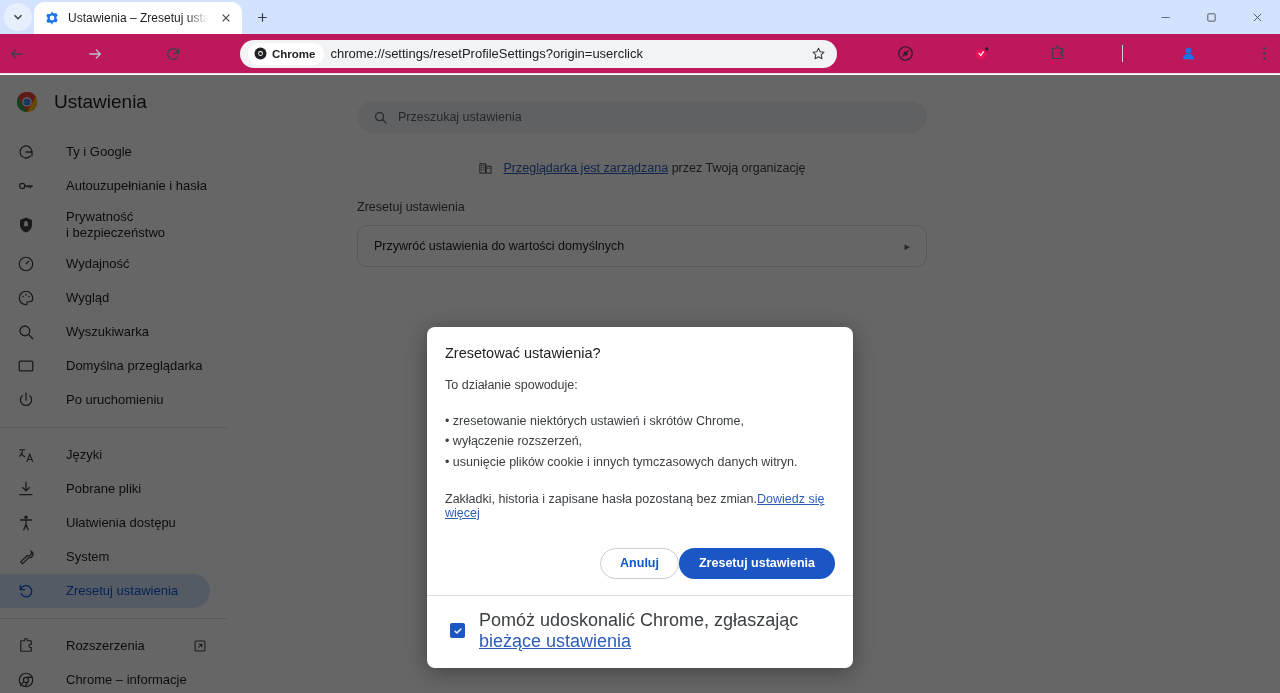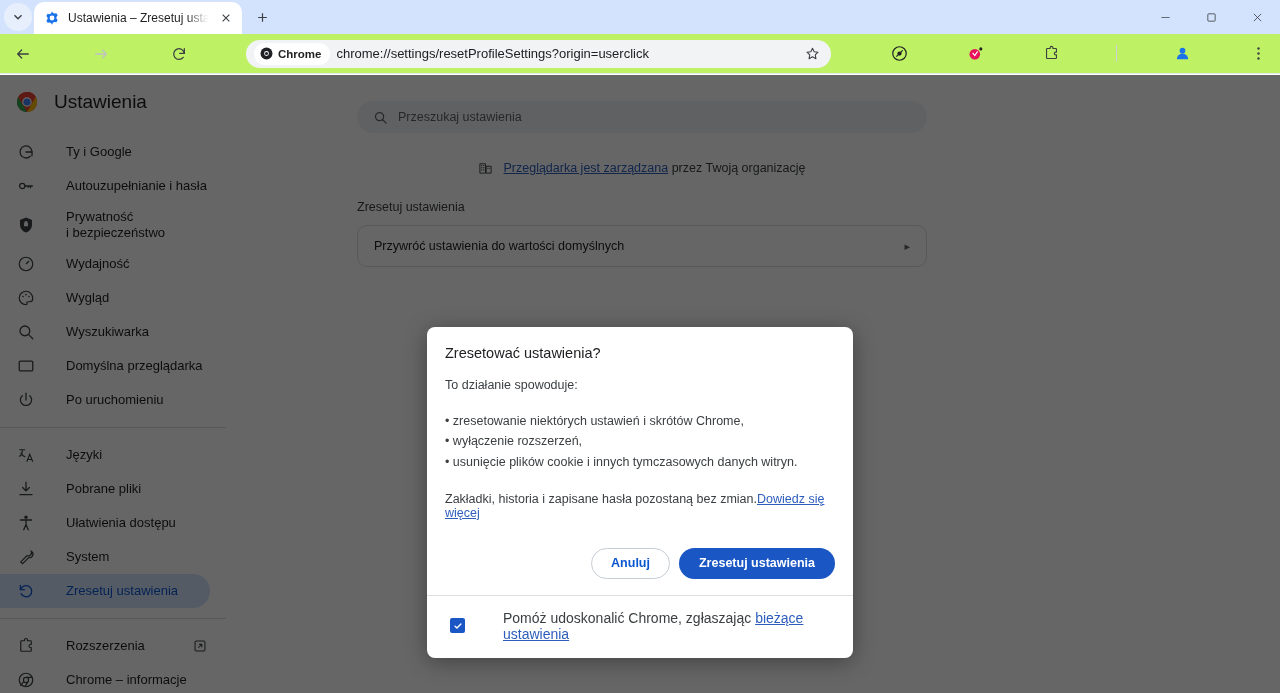--- a/index.html
+++ b/index.html
@@ -55,23 +55,23 @@
   }
   .wincontrol {
     width: 46px; height: 34px;
     display: flex; align-items: center; justify-content: center;
   }
   .wincontrol svg { width: 11px; height: 11px; }
 
   
   .toolbar {
     position: absolute; top: 34px; left: 0; width: 1280px; height: 40px;
-    background: #bef264;
+    background: #be185d;
     display: flex; align-items: center;
-    padding: 0 6px;
+    padding: 0 0;
     border-bottom: 1px solid #e4e6eb;
     gap: 44px;
   }
   .nav-btn {
     width: 30px; height: 30px; margin: 0 2px; border-radius: 50%;
     display: flex; align-items: center; justify-content: center;
   }
   .nav-btn svg { width: 16px; height: 16px; }
   .omnibox {
     flex: 1 1 auto; height: 28px; margin: 0 8px 0 6px;
@@ -172,21 +172,21 @@
   }
   .dlg-body { padding: 18px 18px 14px 18px; }
   .dlg-title { font-size: 14.5px; color: #202124; margin-bottom: 17px; }
   .dlg-lead { font-size: 12.5px; color: #3c4043; }
   .dlg-bullets { margin: 19px 0 0 0; }
   .dlg-bullet { font-size: 12.5px; color: #3c4043; line-height: 1.62; }
   .dlg-foot { font-size: 12.5px; color: #3c4043; margin-top: 20px; }
   .dlg-foot a { color: #2d5dbb; text-decoration: underline; }
   .dlg-actions {
     display: flex; justify-content: flex-end; align-items: center;
-    gap: 9px; padding: 14px 18px 16px 18px;
+    padding: 14px 18px 16px 18px;
     border-bottom: 1px solid #e0e0e0;
   }
   .btn-cancel {
     height: 31px; padding: 0 19px; border-radius: 16px;
     border: 1px solid #c7cdd4; background: #ffffff;
     color: #0b57d0; font-size: 12.5px; font-weight: bold;
     font-family: "Liberation Sans", sans-serif;
   }
   .btn-primary {
     height: 31px; padding: 0 20px; border-radius: 16px;
@@ -197,21 +197,21 @@
   .dlg-checkrow {
     display: flex; align-items: center; gap: 14px;
     padding: 14px 18px 16px 23px;
   }
   .checkbox {
     width: 15px; height: 15px; flex: 0 0 15px;
     background: #1a56c4; border-radius: 2px;
     display: flex; align-items: center; justify-content: center;
   }
   .checkbox svg { width: 10px; height: 10px; }
-  .dlg-checklabel { font-size: 14px; color: #3c4043; margin-left: 24px; }
+  .dlg-checklabel { font-size: 18px; color: #3c4043; }
   .dlg-checklabel a { color: #2d5dbb; text-decoration: underline; }
 </style>
 </head>
 <body>
 
 <div id="app">
 
   <div class="tabstrip">
     <div class="tab-search-btn">
       <svg viewBox="0 0 24 24" fill="none" stroke="#3c4043" stroke-width="2.4">

